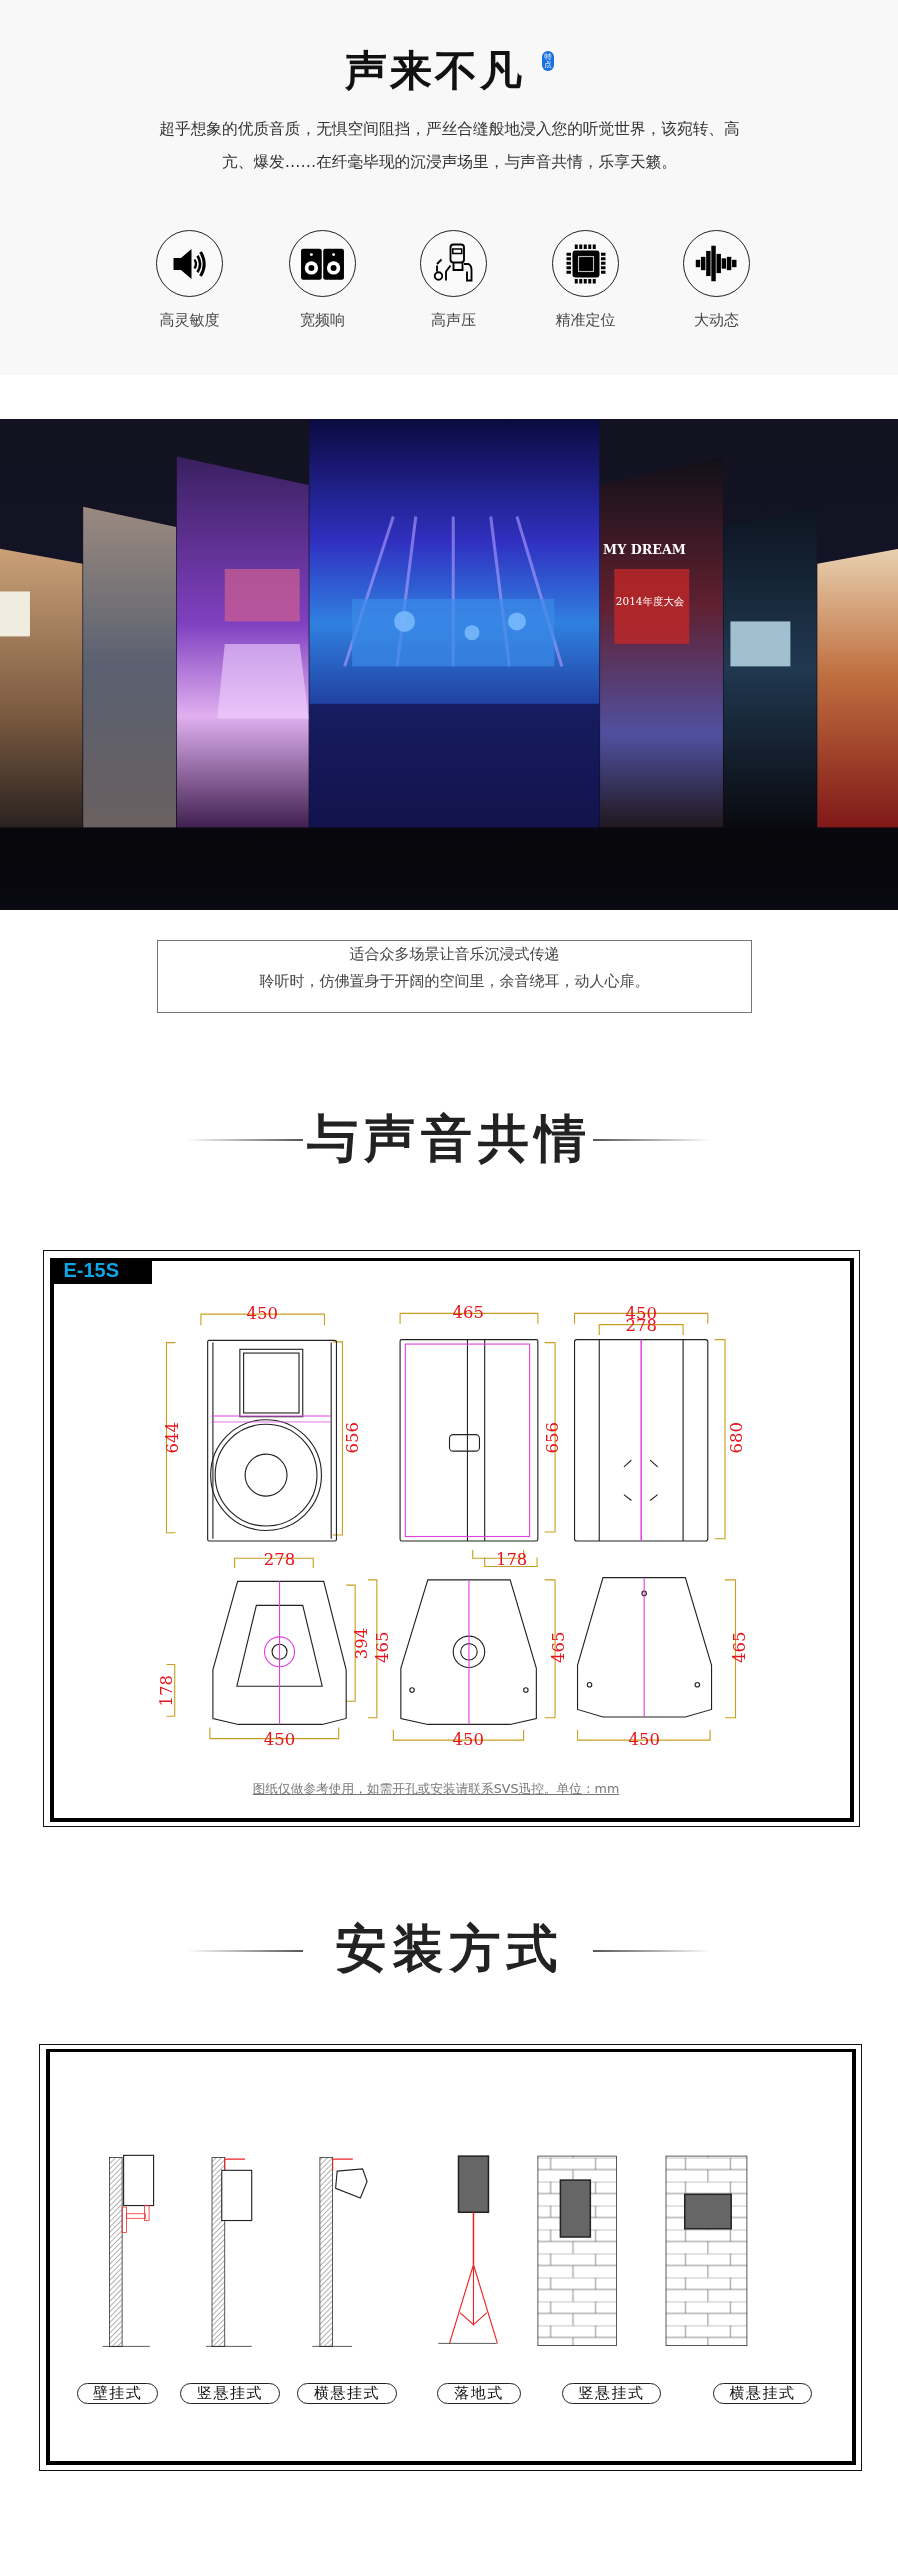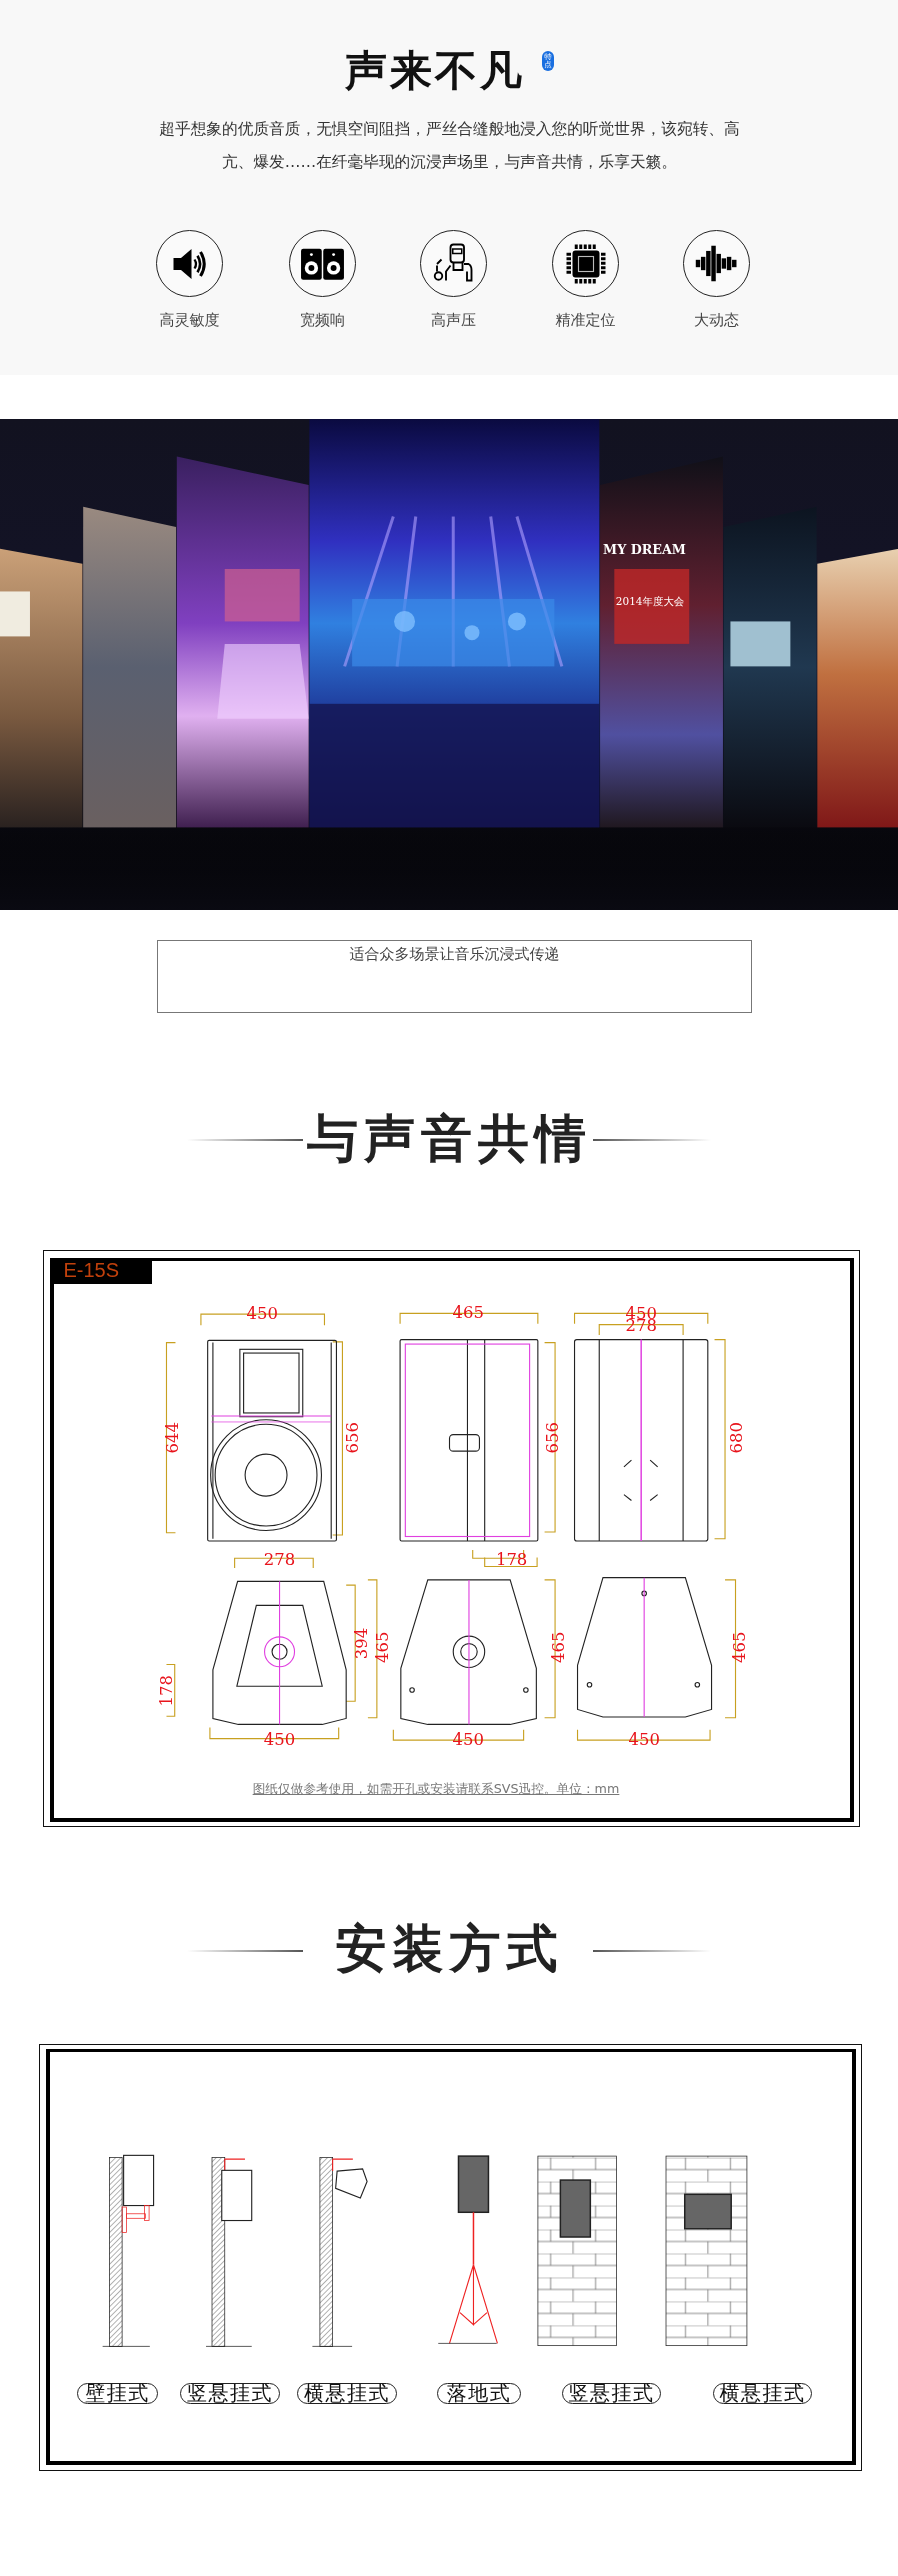--- a/index.html
+++ b/index.html
@@ -12,23 +12,23 @@
   .feat{width:105px;text-align:center;top:230px;}
   .feat .circ{width:67px;height:67px;margin:0 auto;border:1.1px solid #222;border-radius:50%;box-sizing:border-box;display:flex;align-items:center;justify-content:center;background:#fafafa;}
   .feat .lbl{margin-top:13.5px;font-size:15px;color:#444;}
   .banner{left:0;top:419px;width:899px;height:491px;background:linear-gradient(#121220 0%,#14142a 55%,#0c0c16 75%,#0a0a12 100%);overflow:hidden;}
   .textbox{left:157px;top:940px;width:595px;height:73px;border:1.1px solid #777;box-sizing:border-box;text-align:center;font-size:15px;line-height:27px;color:#444;}
   .sechead{left:0;width:899px;text-align:center;font-size:51px;font-weight:bold;color:#222;letter-spacing:6px;}
   .hline{height:1.5px;background:linear-gradient(90deg,rgba(80,80,80,0),#555);}
   .hline.r{background:linear-gradient(90deg,#555,rgba(80,80,80,0));}
   .frame-outer{border:1.5px solid #111;box-sizing:border-box;}
   .frame-inner{border:4.5px solid #000;box-sizing:border-box;border-top-width:3.7px;}
-  .tag{background:#000;color:#c2410c;font-size:20px;padding-left:13.5px;box-sizing:border-box;line-height:25.5px;font-family:"Liberation Sans",sans-serif;}
+  .tag{background:#000;color:#0ea5e9;font-size:20px;padding-left:13.5px;box-sizing:border-box;line-height:25.5px;font-family:"Liberation Sans",sans-serif;font-weight:bold;}
   .note{left:0;width:872px;text-align:center;font-size:12.7px;color:#777;text-decoration:underline;}
-  .pill{height:21px;border:1.1px solid #222;border-radius:10.5px;box-sizing:border-box;text-align:center;font-size:20px;line-height:19.5px;color:#111;letter-spacing:1.5px;background:#fff;}
+  .pill{height:21px;border:1.1px solid #222;border-radius:10.5px;box-sizing:border-box;text-align:center;font-size:15px;line-height:19.5px;color:#111;letter-spacing:1.5px;background:#fff;}
   svg text{font-family:"DejaVu Serif","Liberation Serif",serif;}
 </style>
 </head>
 <body>
 
 <div class="abs top"></div>
 <div class="abs title"><span>声来不凡</span><span class="badge">特点</span></div>
 <div class="abs intro">
   <div>超乎想象的优质音质，无惧空间阻挡，严丝合缝般地浸入您的听觉世界，该宛转、高</div>
   <div>亢、爆发……在纤毫毕现的沉浸声场里，与声音共情，乐享天籁。</div>
@@ -200,20 +200,21 @@
     <text x="822" y="248" fill="#fff" font-size="14" font-family="DejaVu Sans, sans-serif">2014年度大会</text>
     <rect x="975" y="270" width="80" height="60" fill="#a0c0d0"></rect>
     <rect x="0" y="230" width="40" height="60" fill="#f0ece0"></rect>
 
     <rect x="0" y="545" width="1200" height="110" fill="url(#refl)"></rect>
   </svg>
 </div>
 
 <div class="abs textbox">
   <div>适合众多场景让音乐沉浸式传递</div>
+  <div>聆听时，仿佛置身于开阔的空间里，余音绕耳，动人心扉。</div>
 </div>
 
 <div class="abs hline" style="left:187px;top:1139px;width:116px;"></div>
 <div class="abs hline r" style="left:593px;top:1139px;width:118px;"></div>
 <div class="abs sechead" style="top:1105px;">与声音共情</div>
 
 <div class="abs frame-outer" style="left:43px;top:1250px;width:817px;height:577px;"></div>
 <div class="abs frame-inner" style="left:50px;top:1258px;width:804px;height:564px;"></div>
 <div class="abs tag" style="left:50px;top:1258px;width:102px;height:25.5px;">E-15S</div>
 

